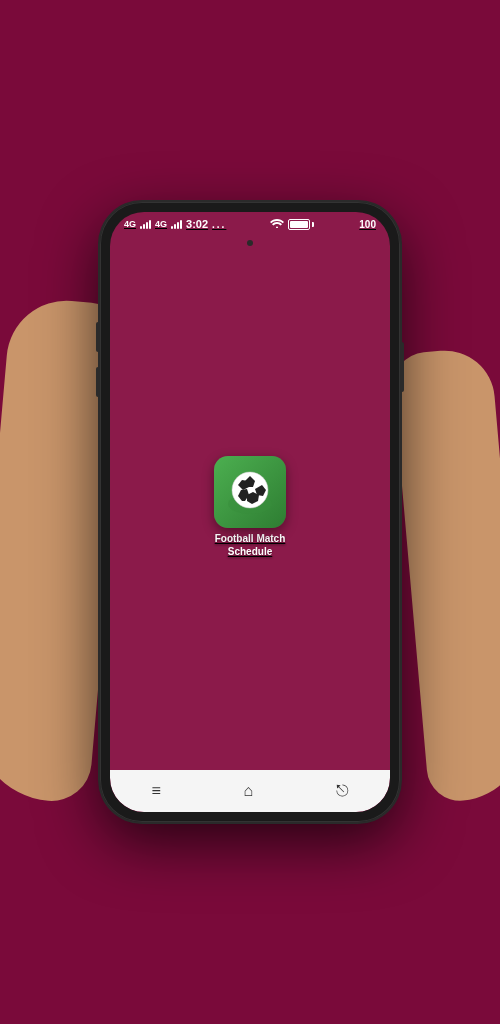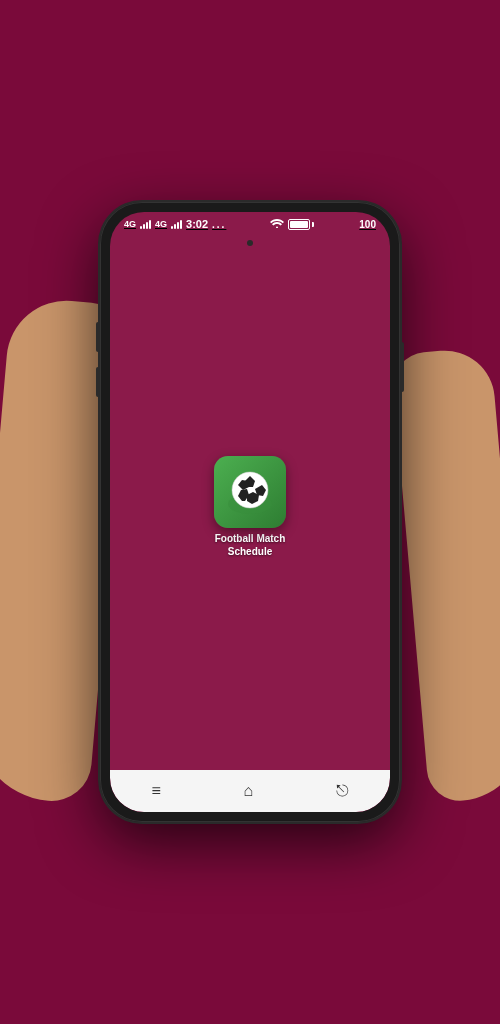--- a/index.html
+++ b/index.html
@@ -178,20 +178,21 @@
     }
 
     
     .screen-content {
       flex: 1;
       display: flex;
       flex-direction: column;
       align-items: center;
       justify-content: space-between;
       padding: 20px 13px 10px;
+      text-decoration: underline;
     }
 
     
     .app-area {
       flex: 1;
       display: flex;
       align-items: center;
       justify-content: center;
     }
 

